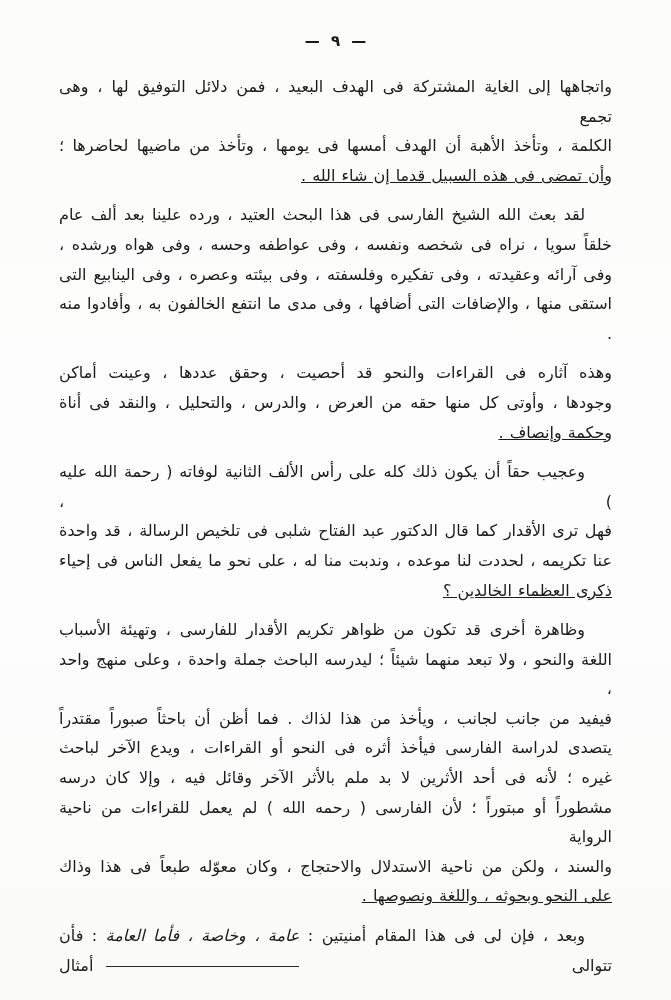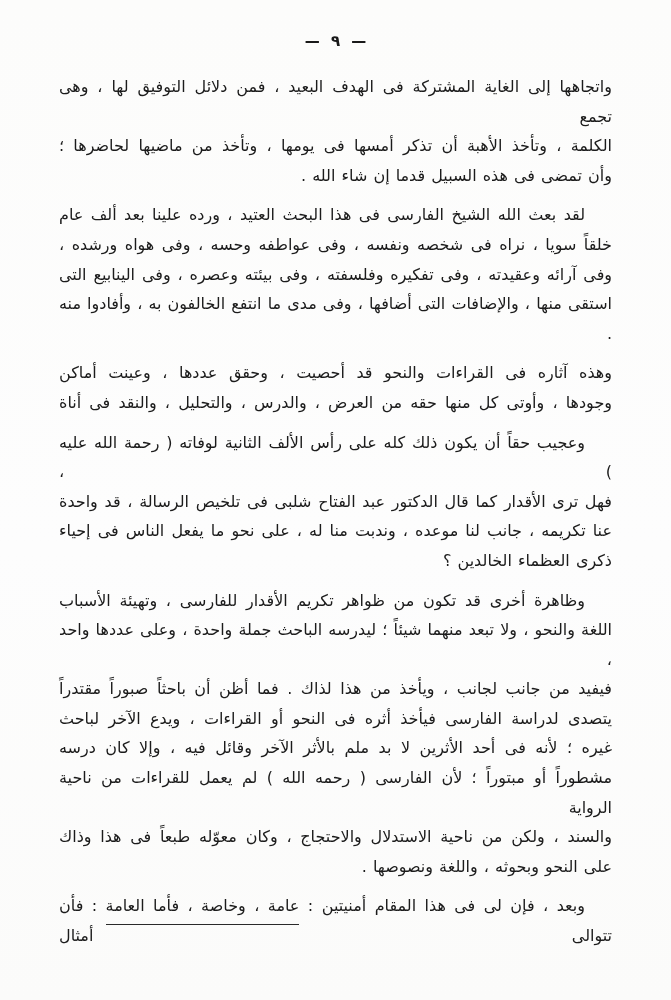--- a/index.html
+++ b/index.html
@@ -38,59 +38,62 @@
     line-height: 29.6px;
     text-rendering: optimizeLegibility;
   }
   .line {
     text-align: justify;
     text-align-last: justify;
     word-spacing: 1px;
   }
   .line.end {
     text-align-last: right;
+    text-decoration: underline;
   }
   .line.indented {
     text-indent: 27px;
   }
   .underline {
     border-bottom: 1.5px solid #2a2a2a;
-    padding-bottom: 9px;
+    padding-bottom: 21px;
+    font-style: italic;
   }
 </style>
 </head>
 <body>
 
 <div class="page">
   <div class="pageno">— ٩ —</div>
   <div class="content">
       <div class="para">
         <div class="line">واتجاهها إلى الغاية المشتركة فى الهدف البعيد ، فمن دلائل التوفيق لها ، وهى تجمع</div>
-        <div class="line">الكلمة ، وتأخذ الأهبة أن تذكر أمسها فى يومها ، وتأخذ من ماضيها لحاضرها ؛</div>
+        <div class="line">الكلمة ، وتأخذ الأهبة أن الهدف أمسها فى يومها ، وتأخذ من ماضيها لحاضرها ؛</div>
         <div class="line end">وأن تمضى فى هذه السبيل قدما إن شاء الله .</div>
       </div>
       <div class="para">
         <div class="line indented">لقد بعث الله الشيخ الفارسى فى هذا البحث العتيد ، ورده علينا بعد ألف عام</div>
         <div class="line">خلقاً سويا ، نراه فى شخصه ونفسه ، وفى عواطفه وحسه ، وفى هواه ورشده ،</div>
         <div class="line">وفى آرائه وعقيدته ، وفى تفكيره وفلسفته ، وفى بيئته وعصره ، وفى الينابيع التى</div>
         <div class="line">استقى منها ، والإضافات التى أضافها ، وفى مدى ما انتفع الخالفون به ، وأفادوا منه .</div>
       </div>
       <div class="para">
         <div class="line">وهذه آثاره فى القراءات والنحو قد أحصيت ، وحقق عددها ، وعينت أماكن</div>
         <div class="line">وجودها ، وأوتى كل منها حقه من العرض ، والدرس ، والتحليل ، والنقد فى أناة</div>
+        <div class="line end">وحكمة وإنصاف .</div>
       </div>
       <div class="para">
         <div class="line indented">وعجيب حقاً أن يكون ذلك كله على رأس الألف الثانية لوفاته ( رحمة الله عليه ) ،</div>
         <div class="line">فهل ترى الأقدار كما قال الدكتور عبد الفتاح شلبى فى تلخيص الرسالة ، قد واحدة</div>
-        <div class="line">عنا تكريمه ، جانب لنا موعده ، وندبت منا له ، على نحو ما يفعل الناس فى إحياء</div>
+        <div class="line">عنا تكريمه ، لحددت لنا موعده ، وندبت منا له ، على نحو ما يفعل الناس فى إحياء</div>
         <div class="line end">ذكرى العظماء الخالدين ؟</div>
       </div>
       <div class="para">
         <div class="line indented">وظاهرة أخرى قد تكون من ظواهر تكريم الأقدار للفارسى ، وتهيئة الأسباب</div>
-        <div class="line">اللغة والنحو ، ولا تبعد منهما شيئاً ؛ ليدرسه الباحث جملة واحدة ، وعلى عددها واحد ،</div>
+        <div class="line">اللغة والنحو ، ولا تبعد منهما شيئاً ؛ ليدرسه الباحث جملة واحدة ، وعلى منهج واحد ،</div>
         <div class="line">فيفيد من جانب لجانب ، ويأخذ من هذا لذاك . فما أظن أن باحثاً صبوراً مقتدراً</div>
         <div class="line">يتصدى لدراسة الفارسى فيأخذ أثره فى النحو أو القراءات ، ويدع الآخر لباحث</div>
         <div class="line">غيره ؛ لأنه فى أحد الأثرين لا بد ملم بالأثر الآخر وقائل فيه ، وإلا كان درسه</div>
         <div class="line">مشطوراً أو مبتوراً ؛ لأن الفارسى ( رحمه الله ) لم يعمل للقراءات من ناحية الرواية</div>
         <div class="line">والسند ، ولكن من ناحية الاستدلال والاحتجاج ، وكان معوّله طبعاً فى هذا وذاك</div>
         <div class="line end">على النحو وبحوثه ، واللغة ونصوصها .</div>
       </div>
       <div class="para">
         <div class="line indented"><span>وبعد ، فإن لى فى هذا المقام أمنيتين : </span><span class="underline">عامة ، وخاصة ، فأما العامة</span><span> : فأن تتوالى أمثال</span></div>
       </div>

